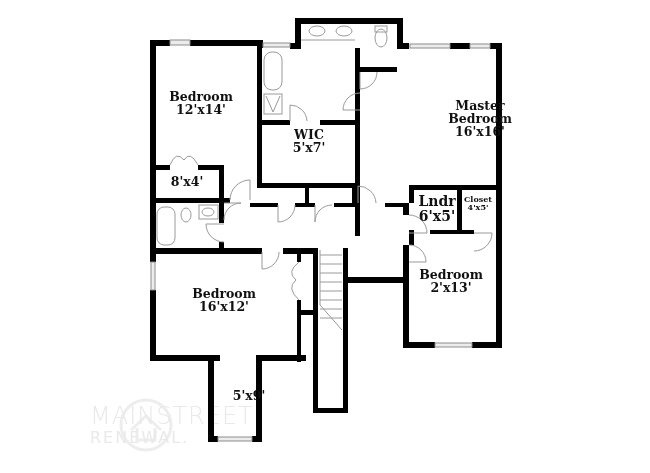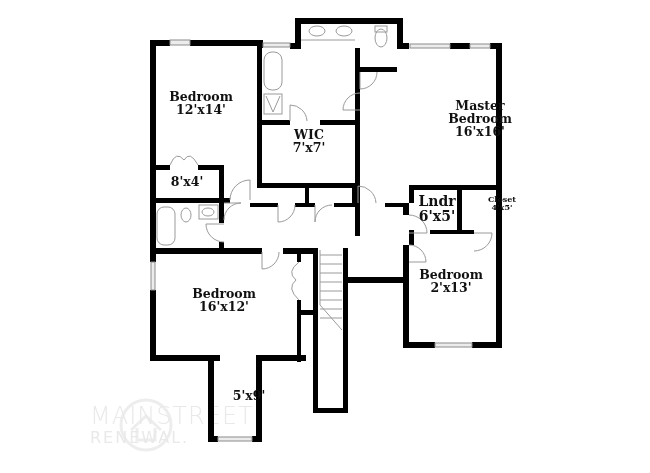--- a/index.html
+++ b/index.html
@@ -8,21 +8,21 @@
   .wall { fill: #000000; }
   .thin { stroke: #9a9a9a; stroke-width: 1; fill: none; }
   .window { fill: #ececec; stroke: #8c8c8c; stroke-width: 1; }
   .label {
     position: absolute; text-align: center; font-weight: bold; color: #111111;
     font-family: "DejaVu Serif", "Liberation Serif", serif; line-height: 1.05;
     white-space: nowrap; transform: translateX(-50%);
   }
   .lg { font-size: 12.5px; }
   .sm { font-size: 14px; }
-  .xs { font-size: 8px; margin-left: 24px; }
+  .xs { font-size: 8px; }
   .logo { position: absolute; left: 22px; top: 396px; width: 250px; height: 58px; opacity: 0.9; }
   .logo-text1 { position: absolute; left: 90px; top: 402px; font-family: "DejaVu Sans", sans-serif; font-size: 24px; letter-spacing: 1px; color: #e9e9e9; font-weight: 300; }
   .logo-text2 { position: absolute; left: 90px; top: 428px; font-family: "DejaVu Sans", sans-serif; font-size: 16px; letter-spacing: 2px; color: #e9e9e9; }
 </style>
 </head>
 <body>
 
 <svg class="logo" viewBox="0 0 60 58">
   <circle cx="29" cy="29" r="25" fill="none" stroke="#ececec" stroke-width="3"></circle>
   <path d="M14 34 L29 20 L44 34" fill="none" stroke="#ececec" stroke-width="3"></path>
@@ -197,21 +197,21 @@
 </div>
 
 <div class="label lg" style="left:432px; top:99px;margin-left:48px;">
   <div>Master</div>
   <div>Bedroom</div>
   <div>16'x16'</div>
 </div>
 
 <div class="label lg" style="left:309px; top:128px;">
   <div>WIC</div>
-  <div>7'x7'</div>
+  <div>5'x7'</div>
 </div>
 
 <div class="label lg" style="left:187px; top:175px;">
   <div>8'x4'</div>
 </div>
 
 <div class="label sm" style="left:437px; top:194px;">
   <div>Lndr</div>
   <div>6'x5'</div>
 </div>

